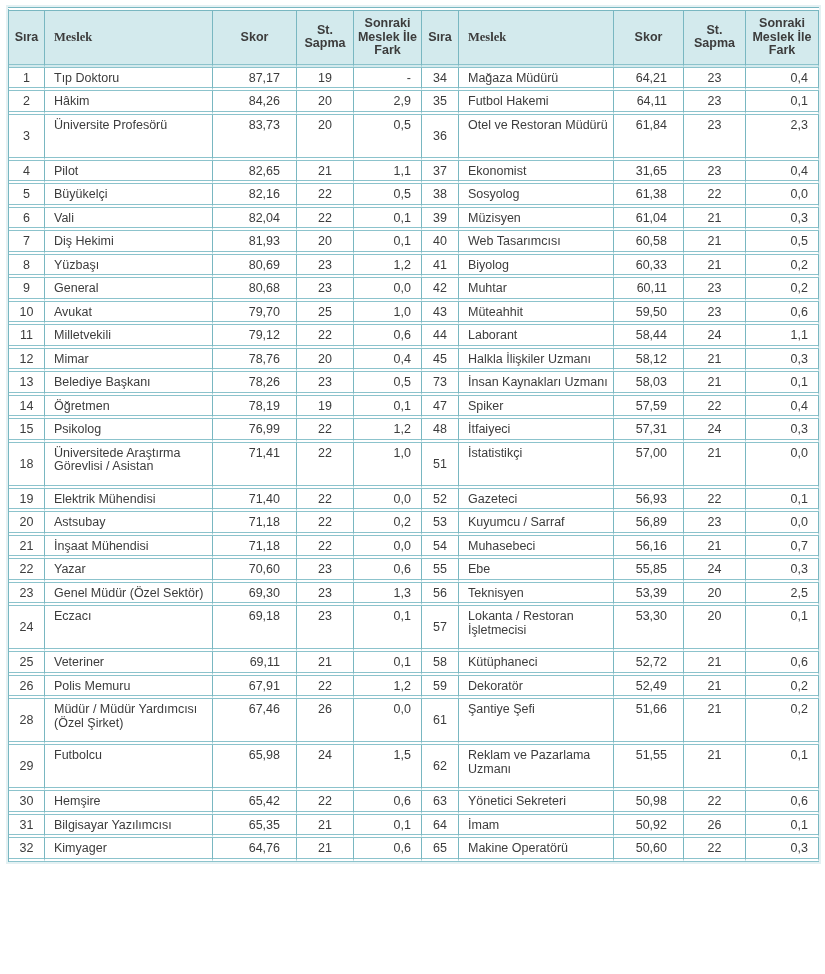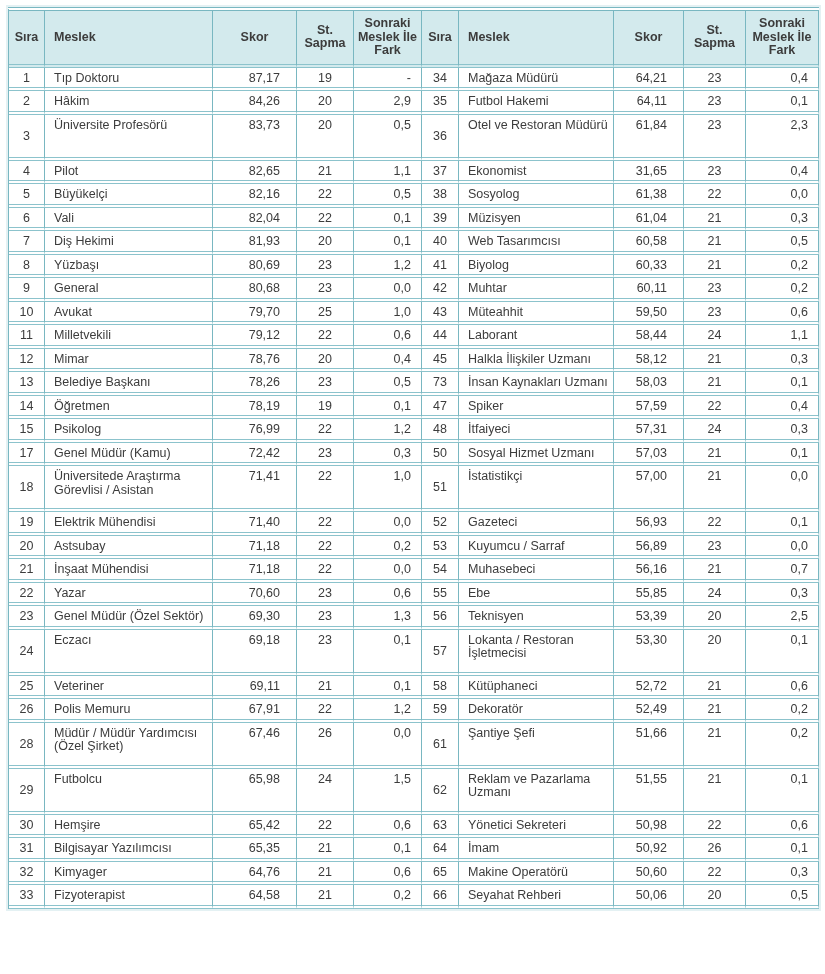--- a/index.html
+++ b/index.html
@@ -35,21 +35,21 @@
     overflow:hidden;
   }
   th{
     background:var(--header-bg);
     font-weight:bold;
     text-align:center;
     vertical-align:middle;
     padding:6px 3px;
     height:50px;
   }
-  th.meslek{text-align:left;padding-left:9px;}
+  th.meslek{text-align:left;padding-left:9px;font-family:Liberation Serif, serif;}
   td{
     background:#fff;
     vertical-align:top;
     padding:4px 0 2px 0;
     height:18px;
   }
   tr.tall td{height:46px;}
   td.sira{text-align:center;vertical-align:middle;}
   td.meslek{text-align:left;padding-left:9px;padding-right:4px;}
   td.skor{text-align:right;padding-right:16px;}
@@ -260,32 +260,20 @@
         <td class="meslek">Psikolog</td>
         <td class="skor">76,99</td>
         <td class="sapma">22</td>
         <td class="fark">1,2</td>
         <td class="sira">48</td>
         <td class="meslek">İtfaiyeci</td>
         <td class="skor">57,31</td>
         <td class="sapma">24</td>
         <td class="fark">0,3</td>
       </tr>
-      <tr>
-        <td class="sira">17</td>
-        <td class="meslek">Genel Müdür (Kamu)</td>
-        <td class="skor">72,42</td>
-        <td class="sapma">23</td>
-        <td class="fark">0,3</td>
-        <td class="sira">50</td>
-        <td class="meslek">Sosyal Hizmet Uzmanı</td>
-        <td class="skor">57,03</td>
-        <td class="sapma">21</td>
-        <td class="fark">0,1</td>
-      </tr>
       <tr class="tall">
         <td class="sira">18</td>
         <td class="meslek">Üniversitede Araştırma Görevlisi / Asistan</td>
         <td class="skor">71,41</td>
         <td class="sapma">22</td>
         <td class="fark">1,0</td>
         <td class="sira">51</td>
         <td class="meslek">İstatistikçi</td>
         <td class="skor">57,00</td>
         <td class="sapma">21</td>
@@ -440,26 +428,14 @@
         <td class="meslek">Kimyager</td>
         <td class="skor">64,76</td>
         <td class="sapma">21</td>
         <td class="fark">0,6</td>
         <td class="sira">65</td>
         <td class="meslek">Makine Operatörü</td>
         <td class="skor">50,60</td>
         <td class="sapma">22</td>
         <td class="fark">0,3</td>
       </tr>
-      <tr>
-        <td class="sira">33</td>
-        <td class="meslek">Fizyoterapist</td>
-        <td class="skor">64,58</td>
-        <td class="sapma">21</td>
-        <td class="fark">0,2</td>
-        <td class="sira">66</td>
-        <td class="meslek">Seyahat Rehberi</td>
-        <td class="skor">50,06</td>
-        <td class="sapma">20</td>
-        <td class="fark">0,5</td>
-      </tr>
     </tbody>
 </table>
 
 </body></html>

